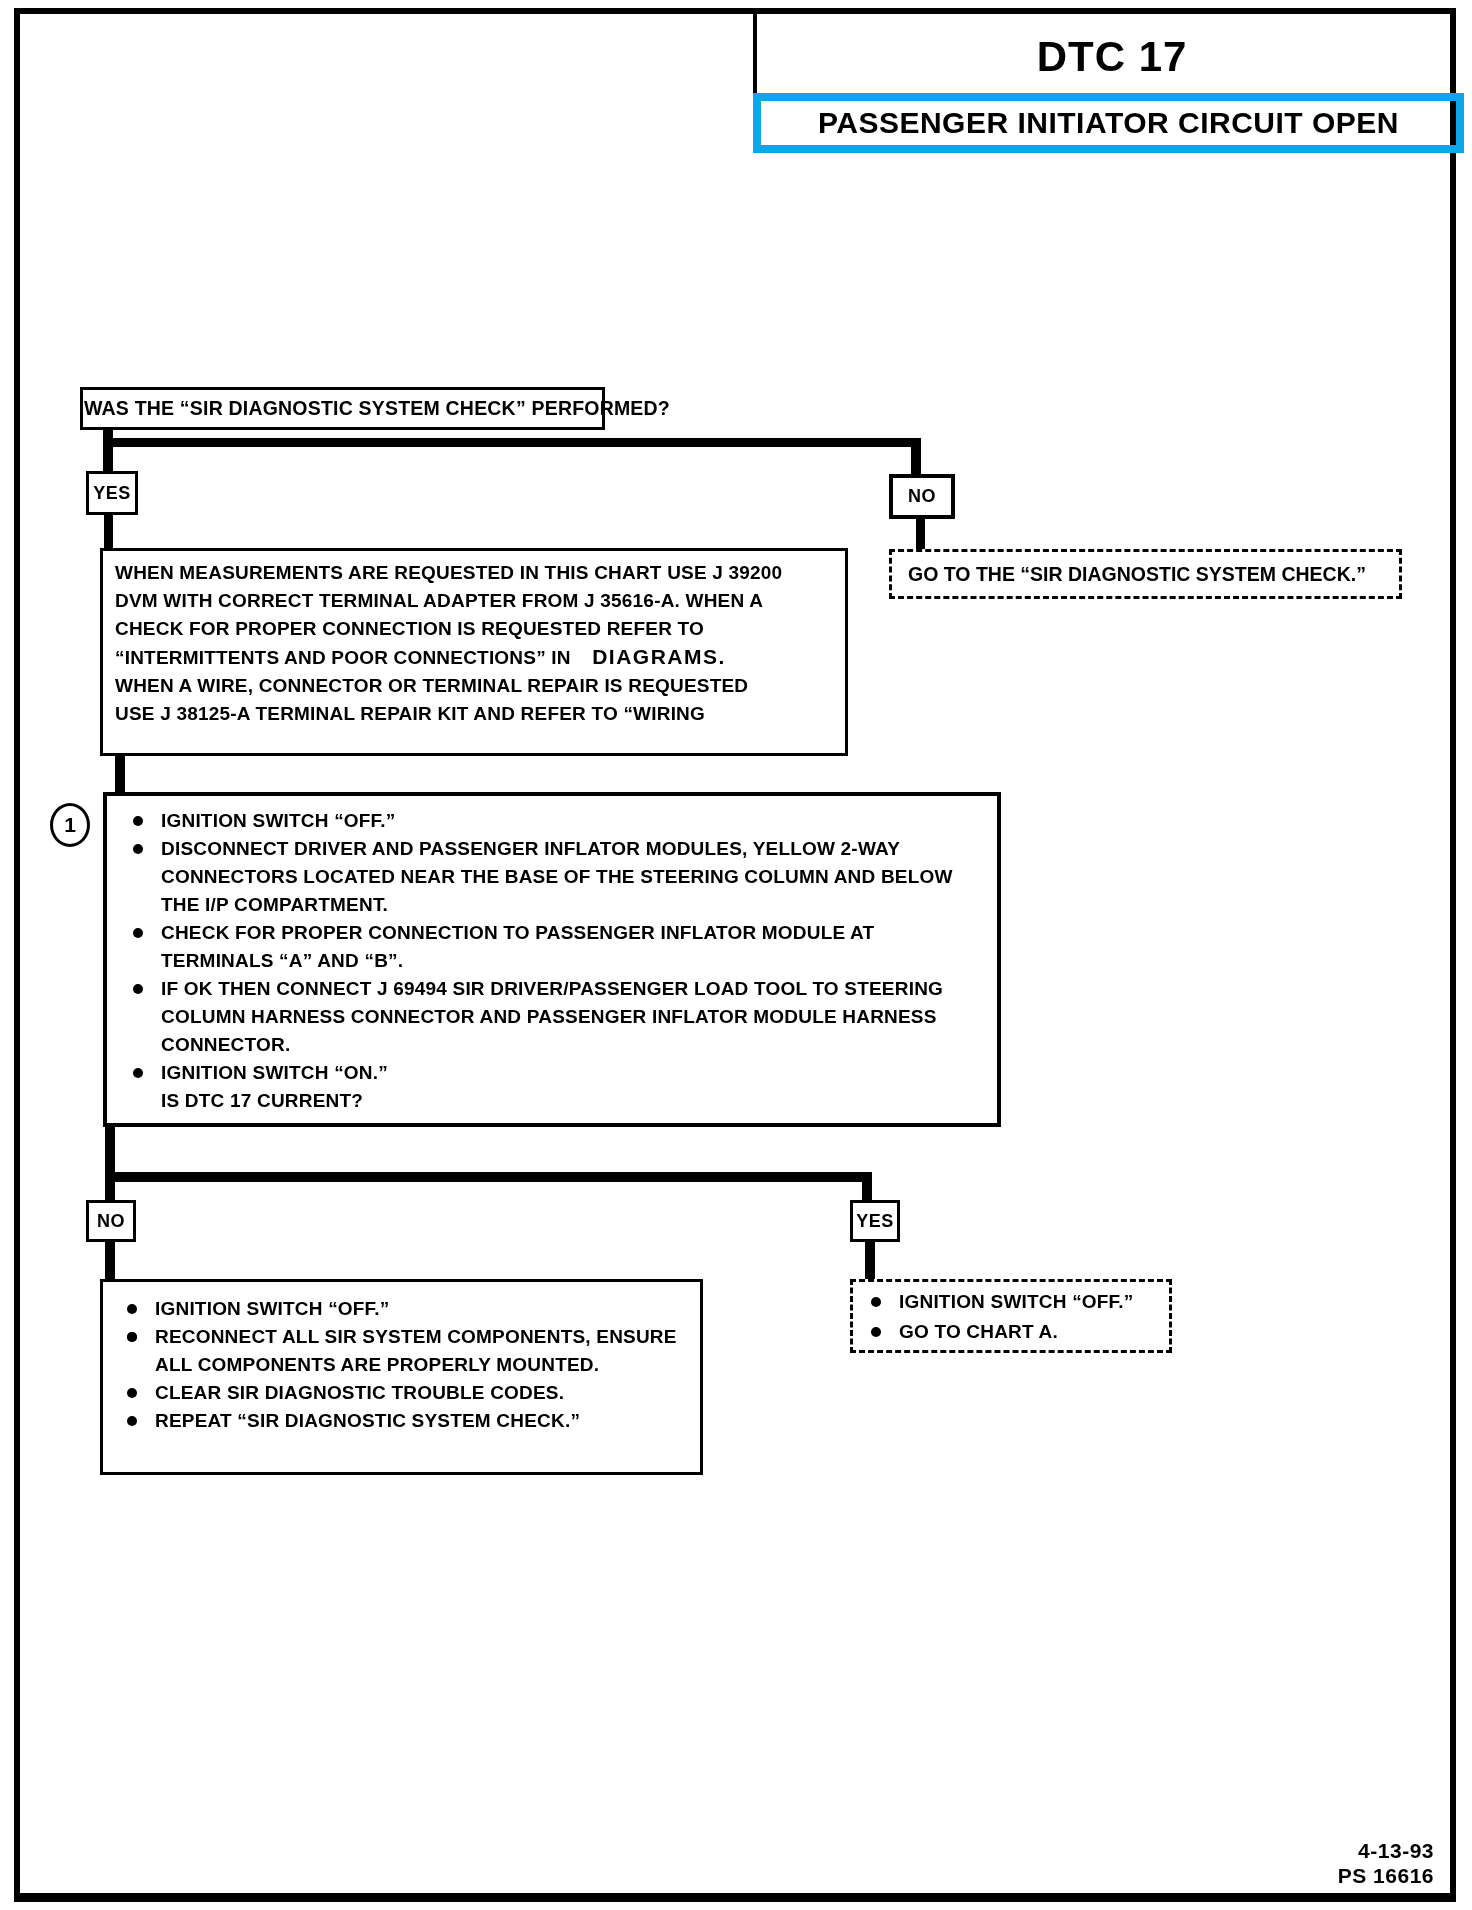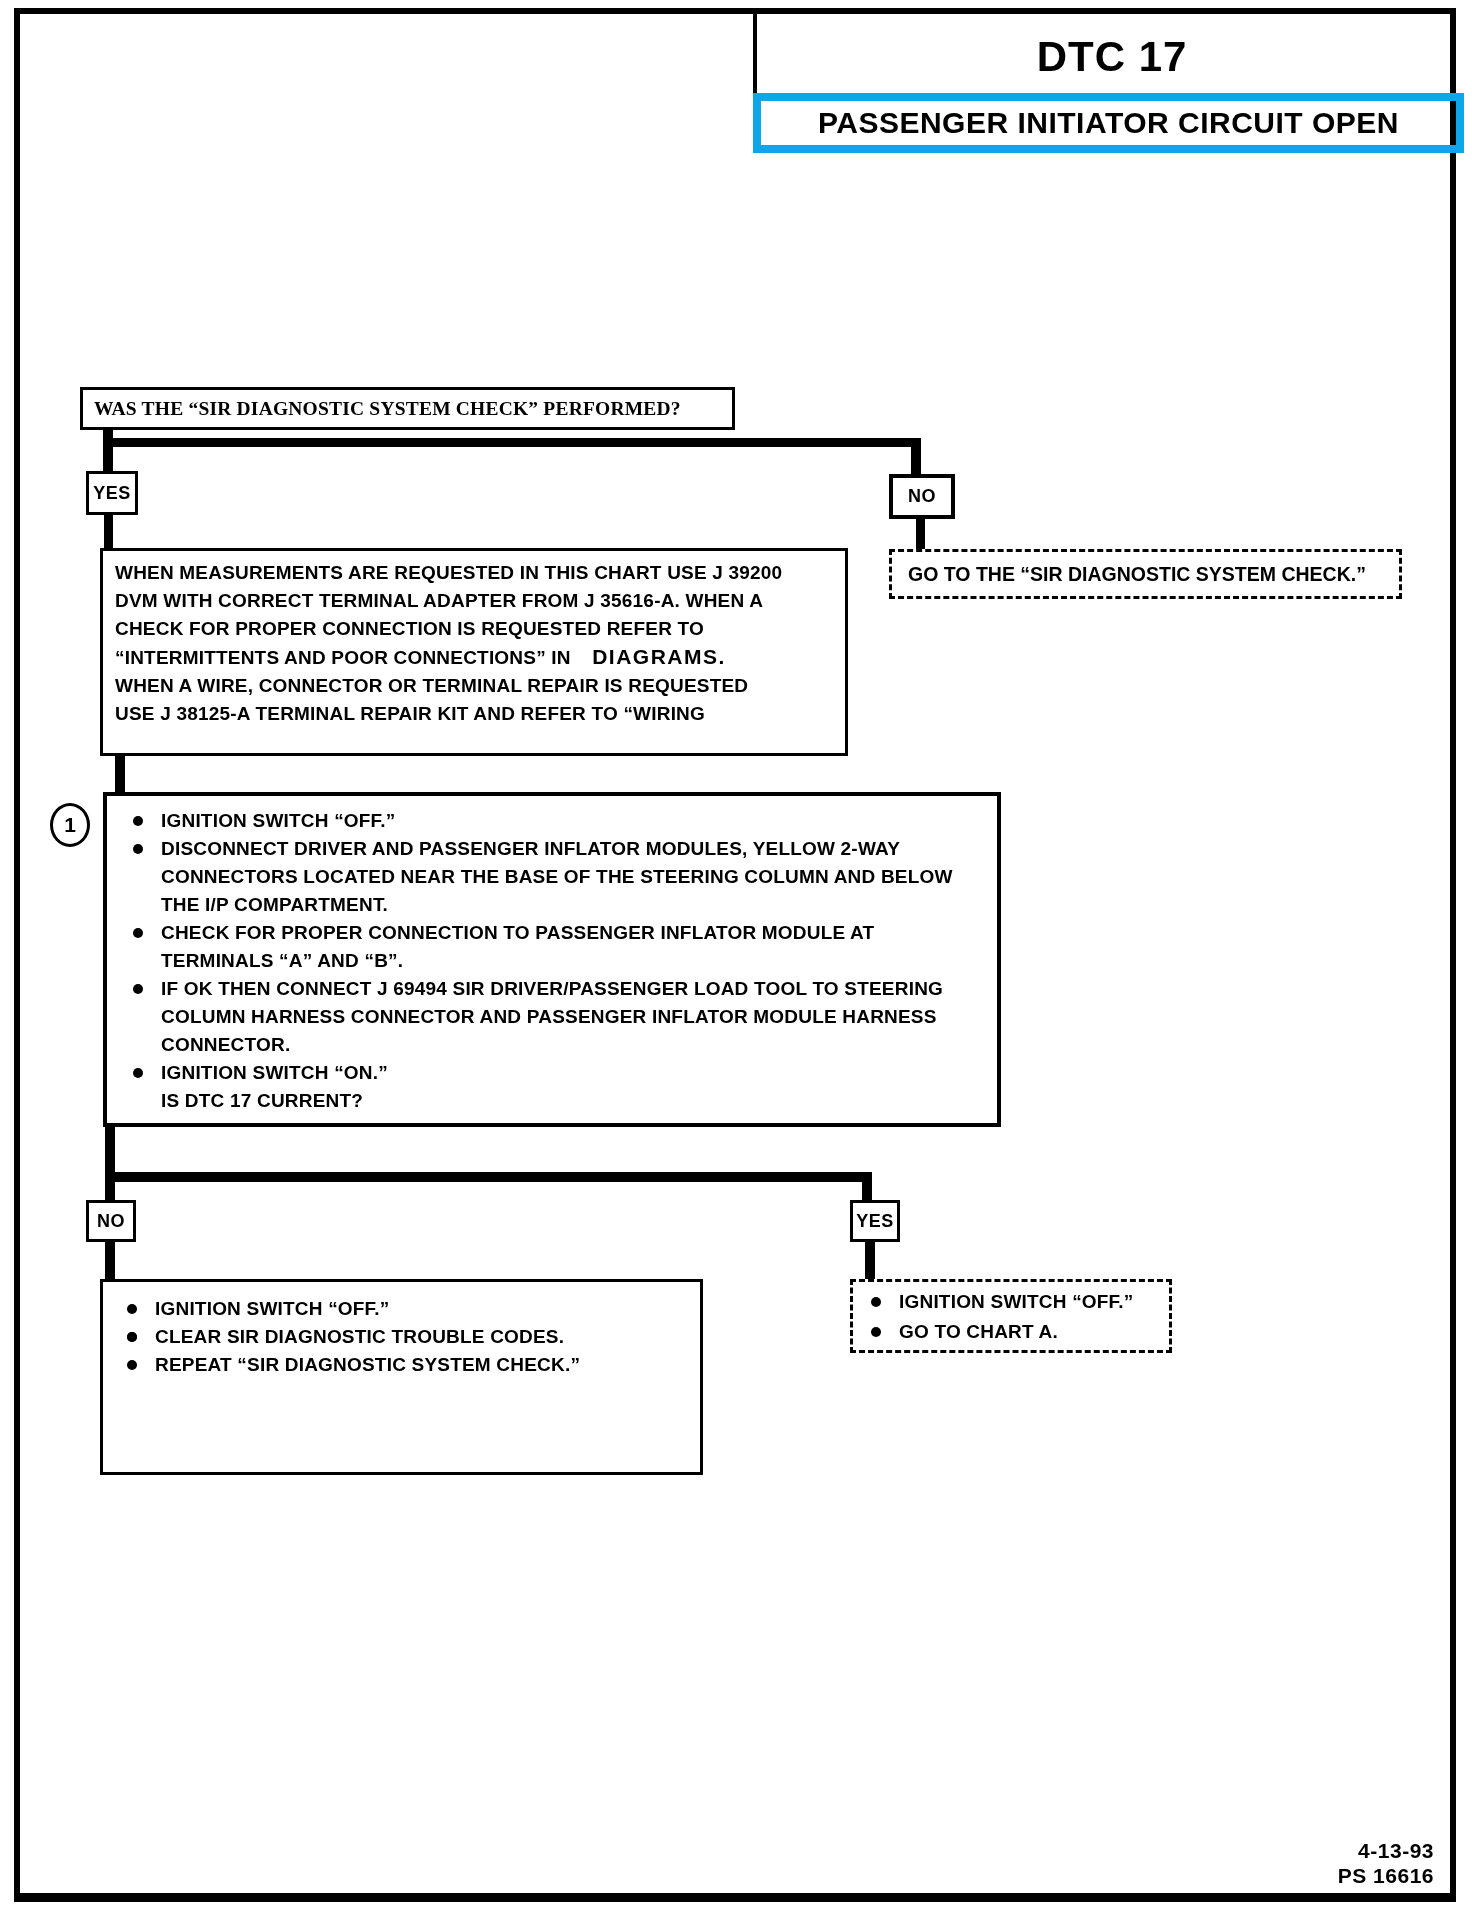--- a/index.html
+++ b/index.html
@@ -33,23 +33,23 @@
     border: 8px solid #0ea5e9;
     display: flex; align-items: center; justify-content: center;
     font-size: 30px; letter-spacing: 0.5px; white-space: nowrap;
   }
 
   
   .fbox { position: absolute; border: 3px solid #000; background: #fff; box-sizing: border-box; }
   .dashed { border-style: dashed; }
 
   .question-box {
-    left: 80px; top: 387px; width: 655px; height: 43px;
+    left: 80px; top: 387px; width: 525px; height: 43px;
     display: flex; align-items: center;
-    padding-left: 11px; font-size: 19.5px; letter-spacing: 0.2px; white-space: nowrap; font-family: Liberation Serif, serif;
+    padding-left: 1px; font-size: 19.5px; letter-spacing: 0.2px; white-space: nowrap;
   }
   .label-box {
     display: flex; align-items: center; justify-content: center;
     font-size: 18px; letter-spacing: 0.5px;
   }
   .yes1 { left: 86px;  top: 471px; width: 52px; height: 44px; }
   .no1  { left: 889px; top: 474px; width: 66px; height: 45px; border-width: 4px; }
   .no2  { left: 86px;  top: 1200px; width: 50px; height: 42px; }
   .yes2 { left: 850px; top: 1200px; width: 50px; height: 42px; }
 
@@ -191,20 +191,27 @@
         <span class="btext">
           <div>IGNITION SWITCH “OFF.”</div>
         </span>
       </div>
       <div class="bitem">
         <span class="bdot"></span>
       </div>
       <div class="bitem">
         <span class="bdot"></span>
         <span class="btext">
+          <div>RECONNECT ALL SIR SYSTEM COMPONENTS, ENSURE</div>
+          <div>ALL COMPONENTS ARE PROPERLY MOUNTED.</div>
+        </span>
+      </div>
+      <div class="bitem">
+        <span class="bdot"></span>
+        <span class="btext">
           <div>CLEAR SIR DIAGNOSTIC TROUBLE CODES.</div>
         </span>
       </div>
       <div class="bitem">
         <span class="bdot"></span>
         <span class="btext">
           <div>REPEAT “SIR DIAGNOSTIC SYSTEM CHECK.”</div>
         </span>
       </div>
     </div>

